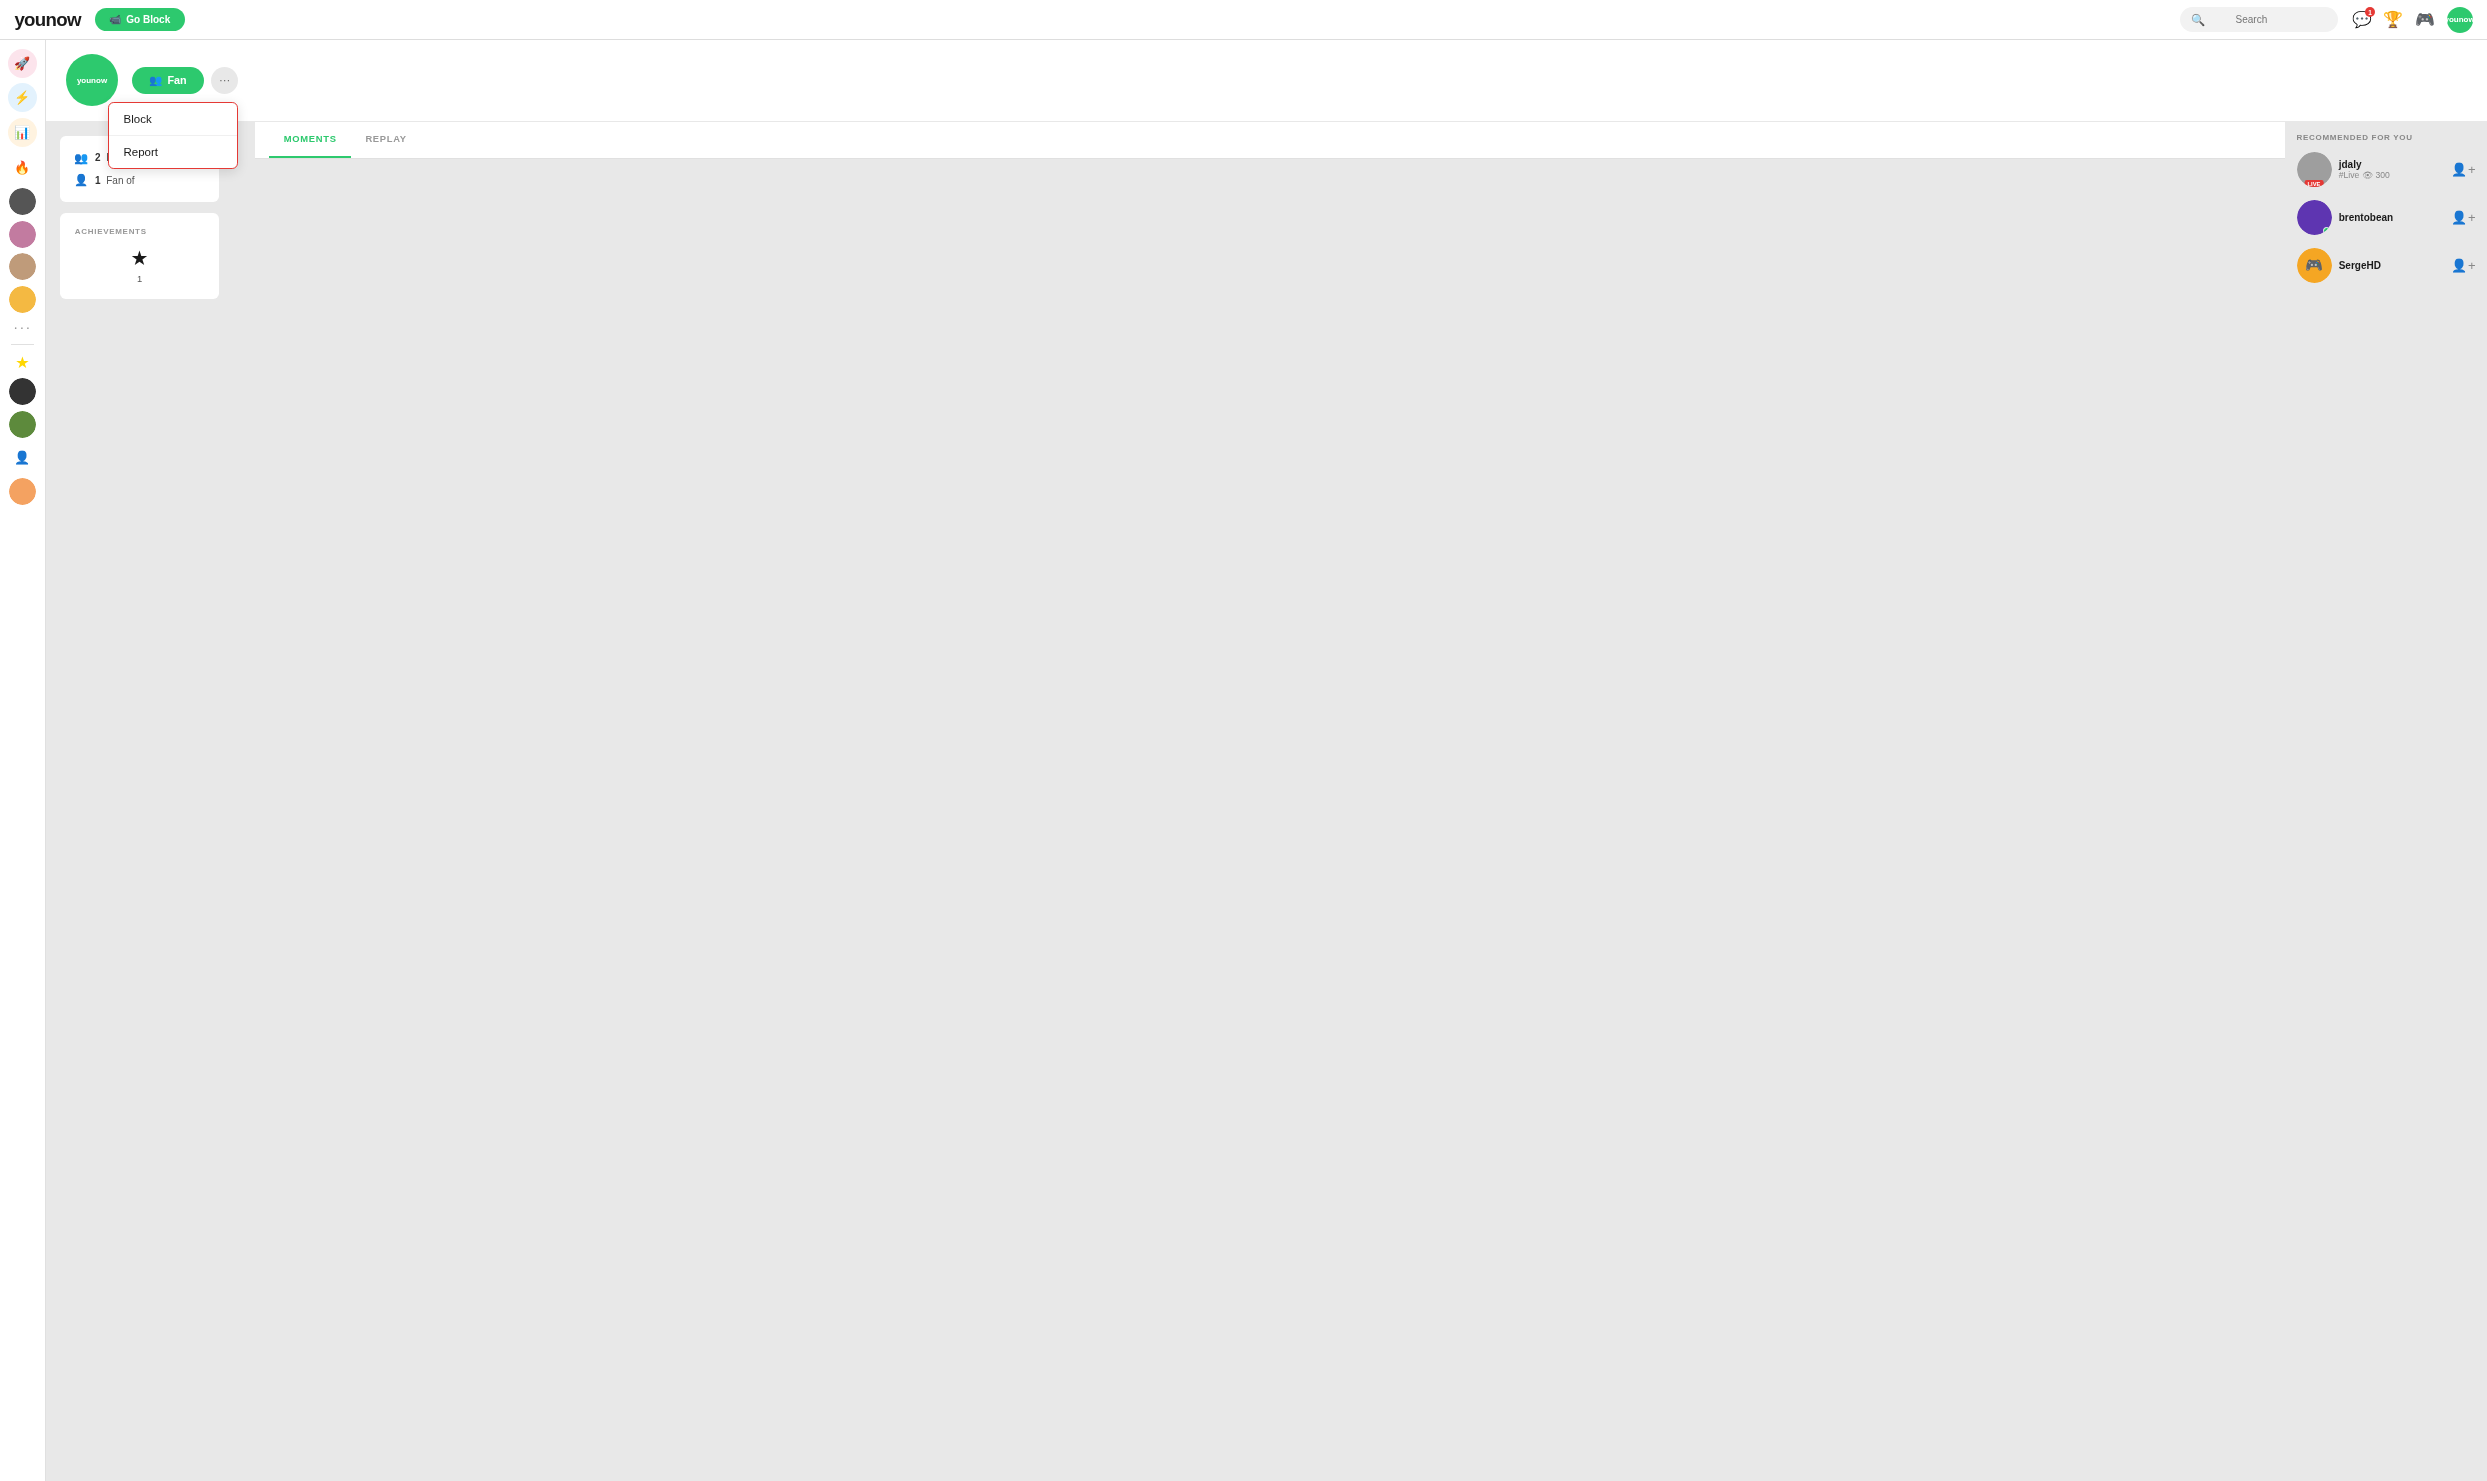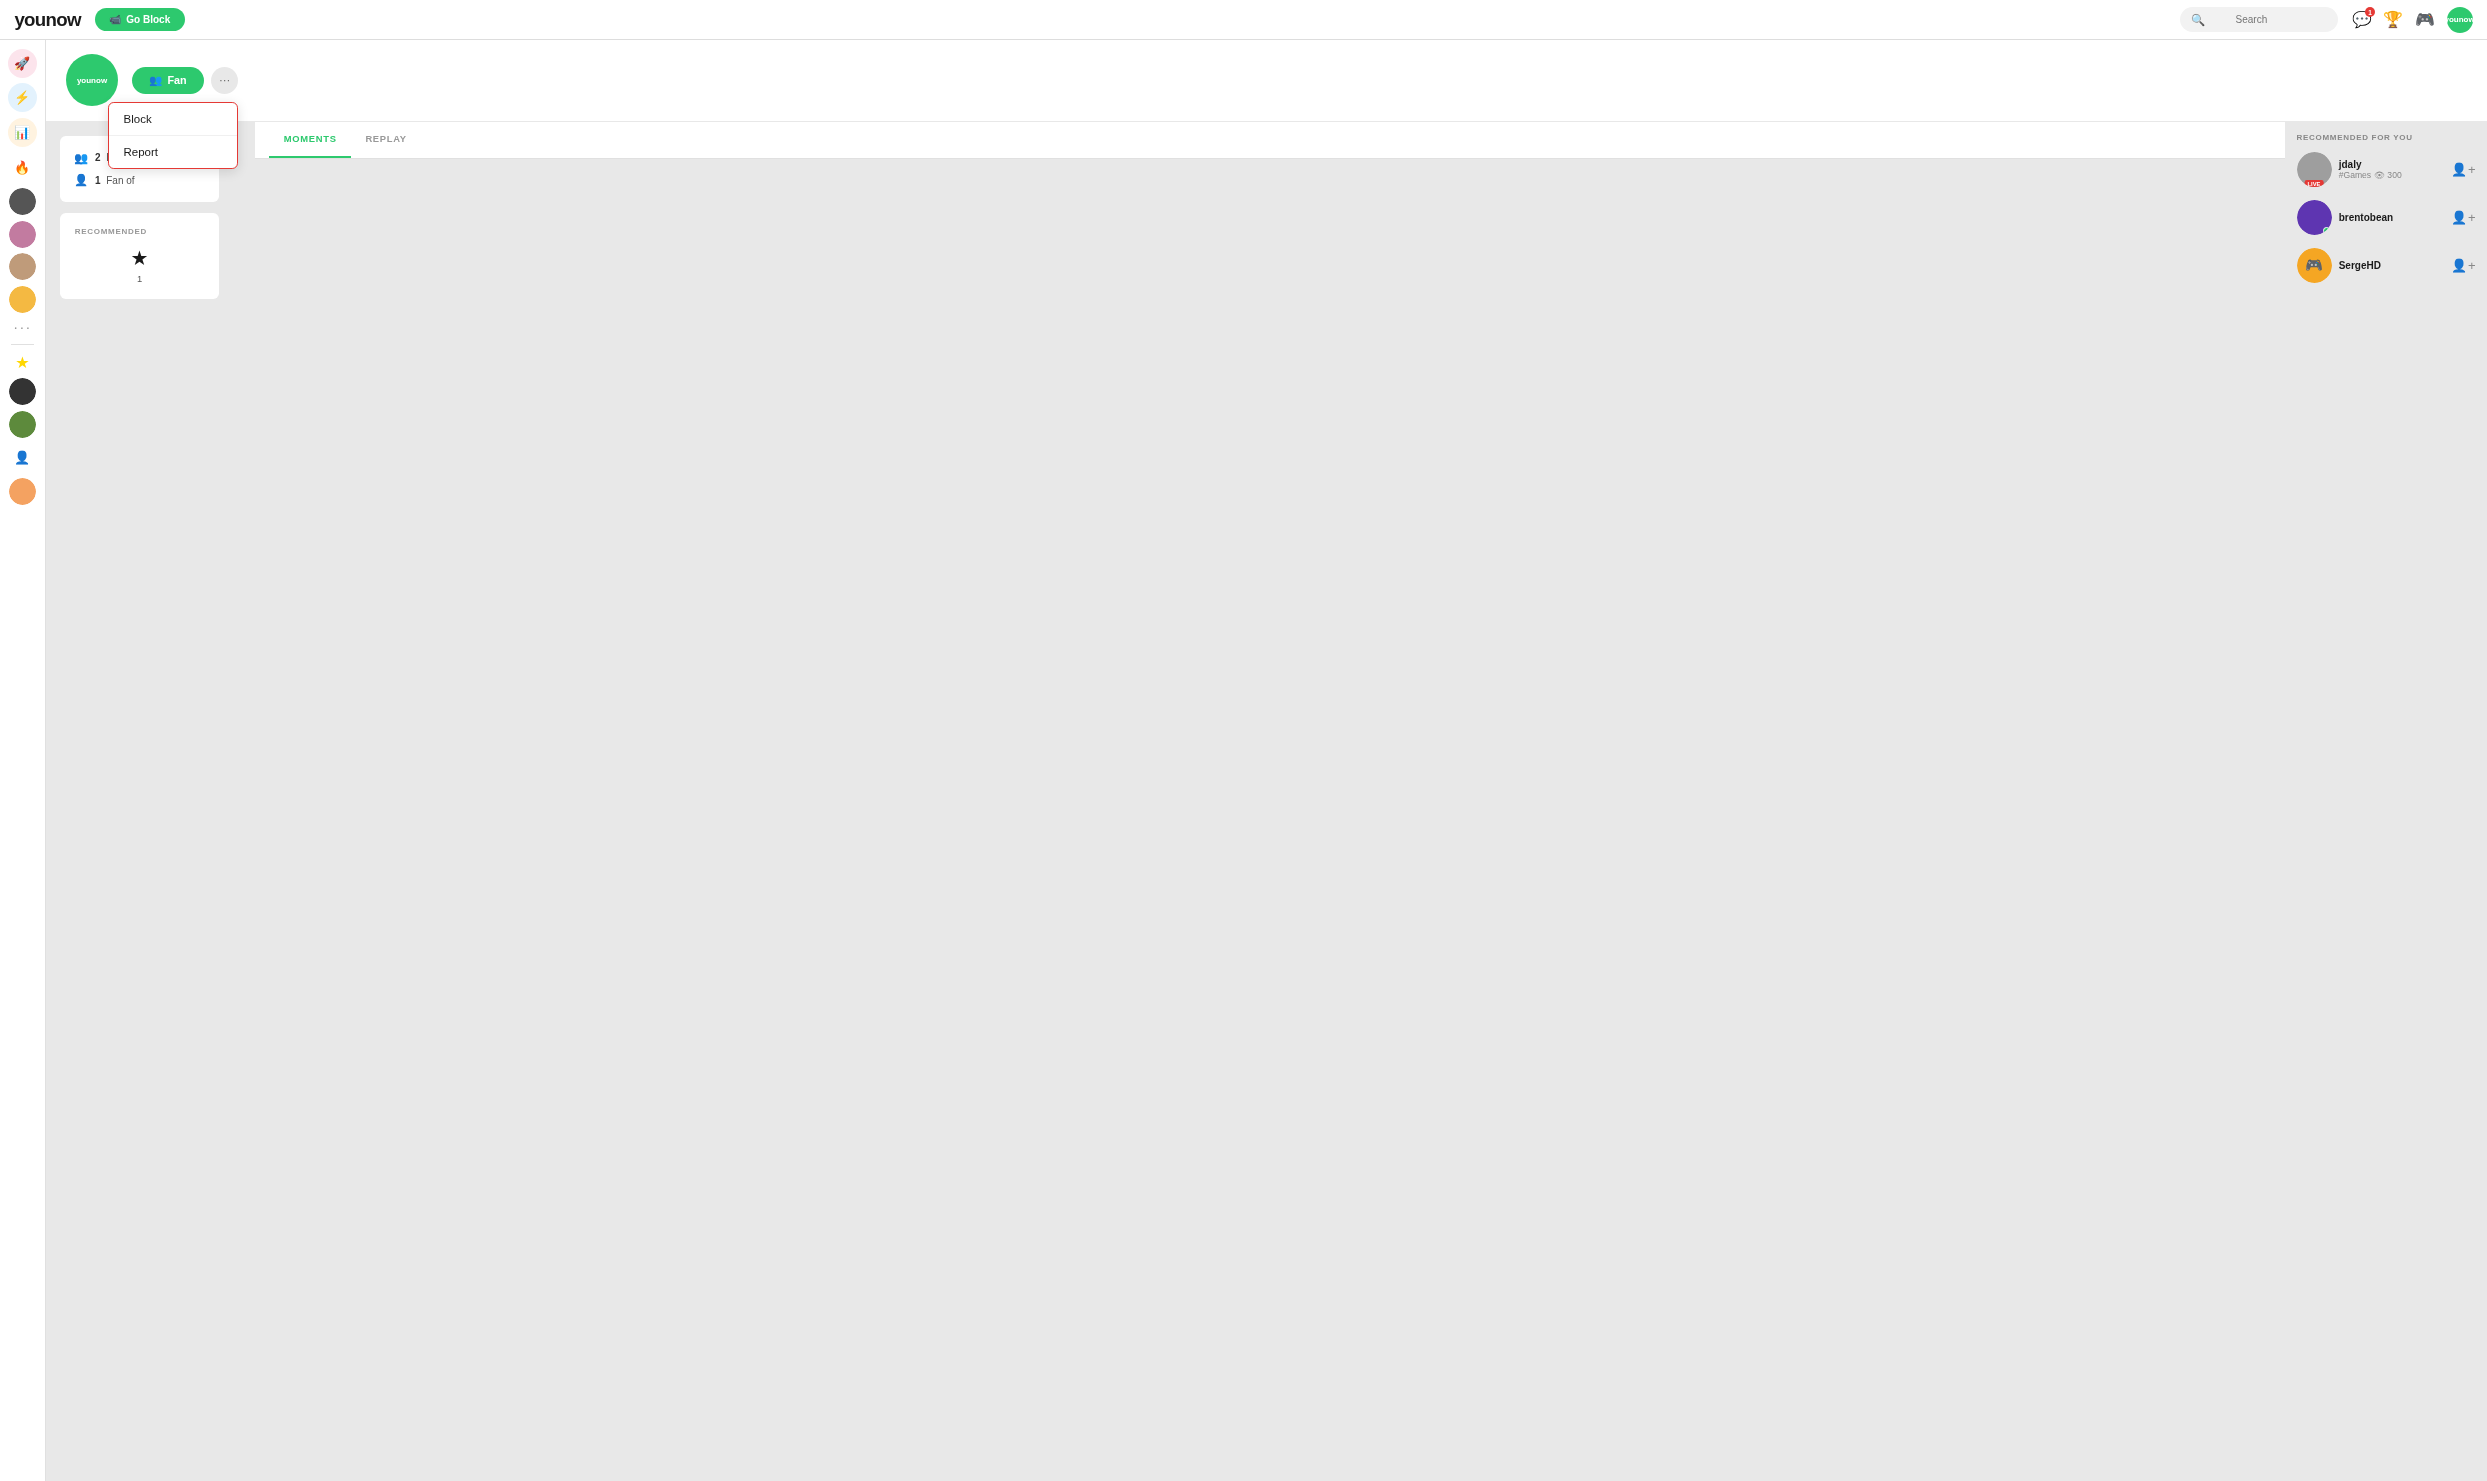--- a/index.html
+++ b/index.html
@@ -514,21 +514,21 @@
             <span class="stat-count">2</span>
             <span>Fans</span>
           </div>
           <div class="stat-row">
             <span class="stat-icon">👤</span>
             <span class="stat-count">1</span>
             <span>Fan of</span>
           </div>
         </div>
         <div class="achievements-card">
-          <div class="achievements-title">RECOMMENDED</div>
+          <div class="achievements-title">ACHIEVEMENTS</div>
           <div class="achievement-item">
             <span class="achievement-star">★</span>
             <span class="achievement-count">1</span>
           </div>
         </div>
       </div>
 
       <div class="center-panel">
         <div class="tabs-bar">
           <div class="tab-item active">MOMENTS</div>
@@ -540,21 +540,21 @@
         <div class="recommended-title">RECOMMENDED FOR YOU</div>
 
         <div class="rec-item">
           <div class="rec-avatar">
             <div class="av-circle" style="background:#9e9e9e; width:35px;height:35px;border-radius:50%;"></div>
             <span class="live-badge">LIVE</span>
           </div>
           <div class="rec-info">
             <div class="rec-name">jdaly</div>
             <div class="rec-sub">
-              <span>#Games</span>
+              <span>#Live</span>
               <span>👁 300</span>
             </div>
           </div>
           <span class="rec-follow">👤+</span>
         </div>
 
         <div class="rec-item">
           <div class="rec-avatar">
             <div class="av-circle" style="background:#5e35b1; width:35px;height:35px;border-radius:50%;"></div>
             <span class="online-dot"></span>

